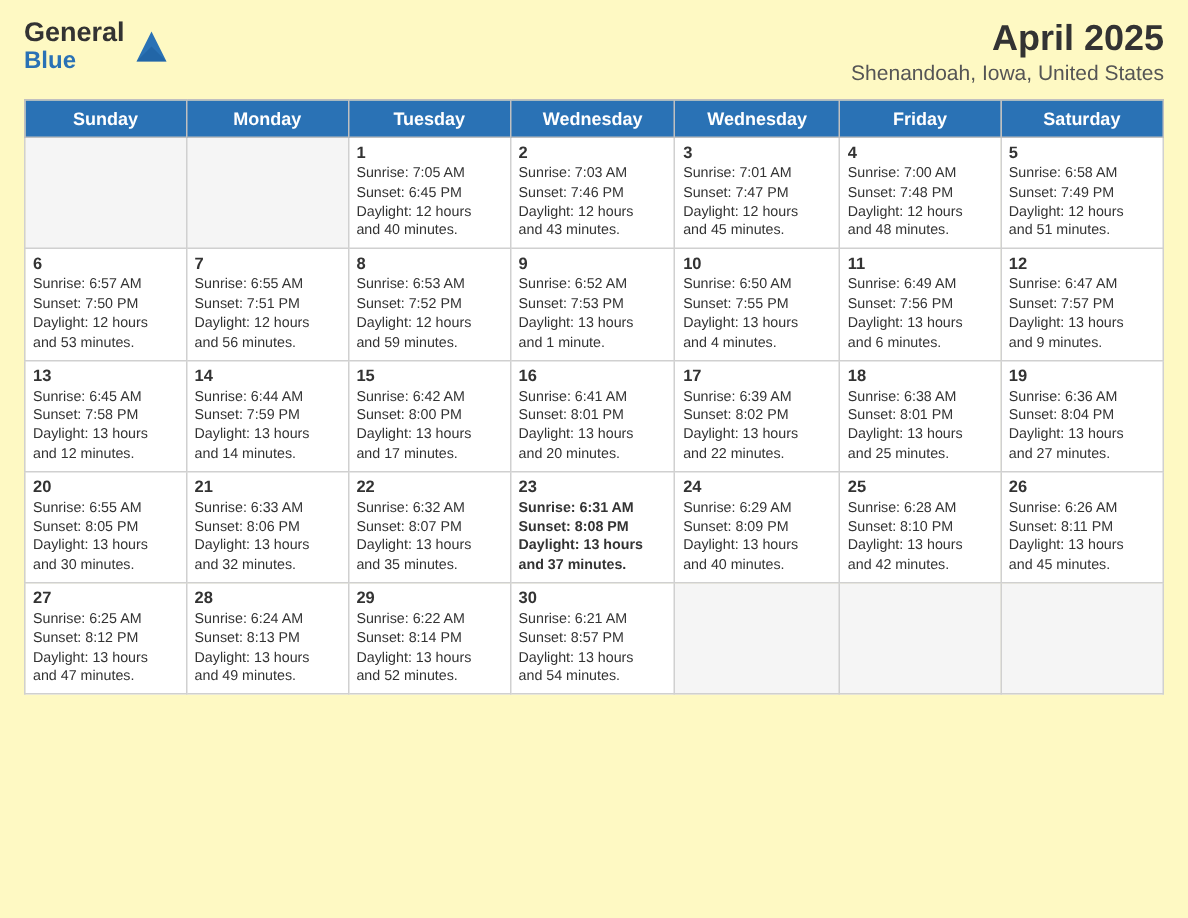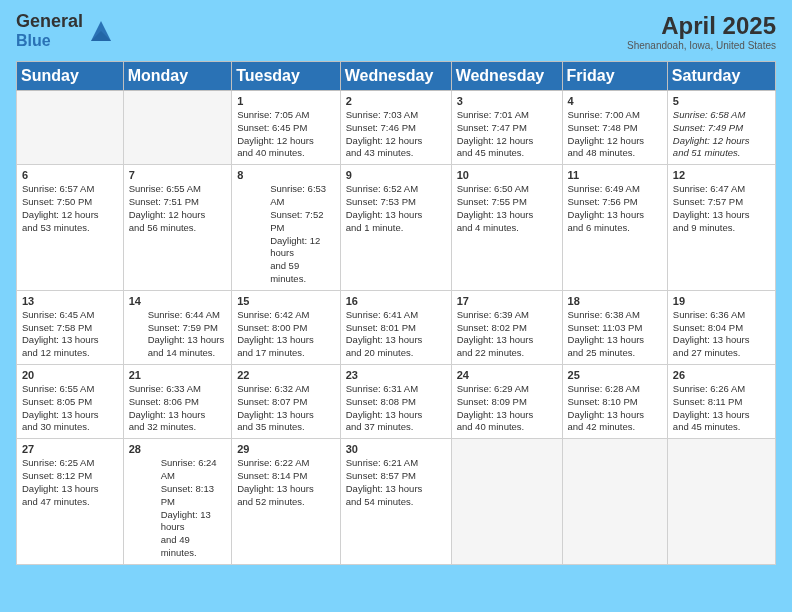--- a/index.html
+++ b/index.html
@@ -7,21 +7,21 @@
       font-family: Arial, sans-serif;
       background: #fff;
       width: 792px;
       height: 612px;
       overflow: hidden;
     }
     .page {
       width: 792px;
       min-height: 612px;
       padding: 12px 16px;
-      background: #7dd3fc;
+      background: #fef9c3;
     }
     .header {
       display: flex;
       justify-content: space-between;
       align-items: flex-start;
       margin-bottom: 10px;
     }
     .logo {
       display: flex;
       align-items: center;
@@ -48,34 +48,34 @@
     }
     .title-block {
       text-align: right;
     }
     .month-title {
       font-size: 24px;
       font-weight: bold;
       color: #333;
     }
     .location {
-      font-size: 10px;
+      font-size: 14px;
       color: #555;
     }
     .calendar {
       width: 100%;
       border-collapse: collapse;
     }
     .calendar th {
       background-color: #2a72b5;
       color: #fff;
-      font-size: 16px;
+      font-size: 12px;
       font-weight: bold;
       padding: 5px 4px;
-      text-align: left;
+      text-align: center;
       border: 1px solid #c0c0c0;
     }
     .calendar td {
       border: 1px solid #d0d0d0;
       vertical-align: top;
       padding: 4px 5px;
       width: 113px;
       min-height: 80px;
       font-size: 10px;
       color: #333;
@@ -155,21 +155,21 @@
           </td>
           <td>
             <div class="day-num">4</div>
             <div class="day-detail" style="white-space: pre-line;">Sunrise: 7:00 AM
 Sunset: 7:48 PM
 Daylight: 12 hours
 and 48 minutes.</div>
           </td>
           <td>
             <div class="day-num">5</div>
-            <div class="day-detail" style="white-space: pre-line; font-style: italic;">Sunrise: 6:58 AM
+            <div class="day-detail" style="white-space: pre-line;">Sunrise: 6:58 AM
 Sunset: 7:49 PM
 Daylight: 12 hours
 and 51 minutes.</div>
           </td>
         </tr>
         <tr>
           <td>
             <div class="day-num">6</div>
             <div class="day-detail" style="white-space: pre-line;">Sunrise: 6:57 AM
 Sunset: 7:50 PM
@@ -178,21 +178,21 @@
           </td>
           <td>
             <div class="day-num">7</div>
             <div class="day-detail" style="white-space: pre-line;">Sunrise: 6:55 AM
 Sunset: 7:51 PM
 Daylight: 12 hours
 and 56 minutes.</div>
           </td>
           <td>
             <div class="day-num">8</div>
-            <div class="day-detail" style="white-space: pre-line; margin-left: 33px;">Sunrise: 6:53 AM
+            <div class="day-detail" style="white-space: pre-line;">Sunrise: 6:53 AM
 Sunset: 7:52 PM
 Daylight: 12 hours
 and 59 minutes.</div>
           </td>
           <td>
             <div class="day-num">9</div>
             <div class="day-detail" style="white-space: pre-line;">Sunrise: 6:52 AM
 Sunset: 7:53 PM
 Daylight: 13 hours
 and 1 minute.</div>
@@ -222,21 +222,21 @@
         <tr>
           <td>
             <div class="day-num">13</div>
             <div class="day-detail" style="white-space: pre-line;">Sunrise: 6:45 AM
 Sunset: 7:58 PM
 Daylight: 13 hours
 and 12 minutes.</div>
           </td>
           <td>
             <div class="day-num">14</div>
-            <div class="day-detail" style="white-space: pre-line; margin-left: 19px;">Sunrise: 6:44 AM
+            <div class="day-detail" style="white-space: pre-line;">Sunrise: 6:44 AM
 Sunset: 7:59 PM
 Daylight: 13 hours
 and 14 minutes.</div>
           </td>
           <td>
             <div class="day-num">15</div>
             <div class="day-detail" style="white-space: pre-line;">Sunrise: 6:42 AM
 Sunset: 8:00 PM
 Daylight: 13 hours
 and 17 minutes.</div>
@@ -251,21 +251,21 @@
           <td>
             <div class="day-num">17</div>
             <div class="day-detail" style="white-space: pre-line;">Sunrise: 6:39 AM
 Sunset: 8:02 PM
 Daylight: 13 hours
 and 22 minutes.</div>
           </td>
           <td>
             <div class="day-num">18</div>
             <div class="day-detail" style="white-space: pre-line;">Sunrise: 6:38 AM
-Sunset: 11:03 PM
+Sunset: 8:01 PM
 Daylight: 13 hours
 and 25 minutes.</div>
           </td>
           <td>
             <div class="day-num">19</div>
             <div class="day-detail" style="white-space: pre-line;">Sunrise: 6:36 AM
 Sunset: 8:04 PM
 Daylight: 13 hours
 and 27 minutes.</div>
           </td>
@@ -287,21 +287,21 @@
           </td>
           <td>
             <div class="day-num">22</div>
             <div class="day-detail" style="white-space: pre-line;">Sunrise: 6:32 AM
 Sunset: 8:07 PM
 Daylight: 13 hours
 and 35 minutes.</div>
           </td>
           <td>
             <div class="day-num">23</div>
-            <div class="day-detail" style="white-space: pre-line;">Sunrise: 6:31 AM
+            <div class="day-detail" style="white-space: pre-line; font-weight: bold;">Sunrise: 6:31 AM
 Sunset: 8:08 PM
 Daylight: 13 hours
 and 37 minutes.</div>
           </td>
           <td>
             <div class="day-num">24</div>
             <div class="day-detail" style="white-space: pre-line;">Sunrise: 6:29 AM
 Sunset: 8:09 PM
 Daylight: 13 hours
 and 40 minutes.</div>
@@ -324,21 +324,21 @@
         <tr>
           <td>
             <div class="day-num">27</div>
             <div class="day-detail" style="white-space: pre-line;">Sunrise: 6:25 AM
 Sunset: 8:12 PM
 Daylight: 13 hours
 and 47 minutes.</div>
           </td>
           <td>
             <div class="day-num">28</div>
-            <div class="day-detail" style="white-space: pre-line; margin-left: 32px;">Sunrise: 6:24 AM
+            <div class="day-detail" style="white-space: pre-line;">Sunrise: 6:24 AM
 Sunset: 8:13 PM
 Daylight: 13 hours
 and 49 minutes.</div>
           </td>
           <td>
             <div class="day-num">29</div>
             <div class="day-detail" style="white-space: pre-line;">Sunrise: 6:22 AM
 Sunset: 8:14 PM
 Daylight: 13 hours
 and 52 minutes.</div>

